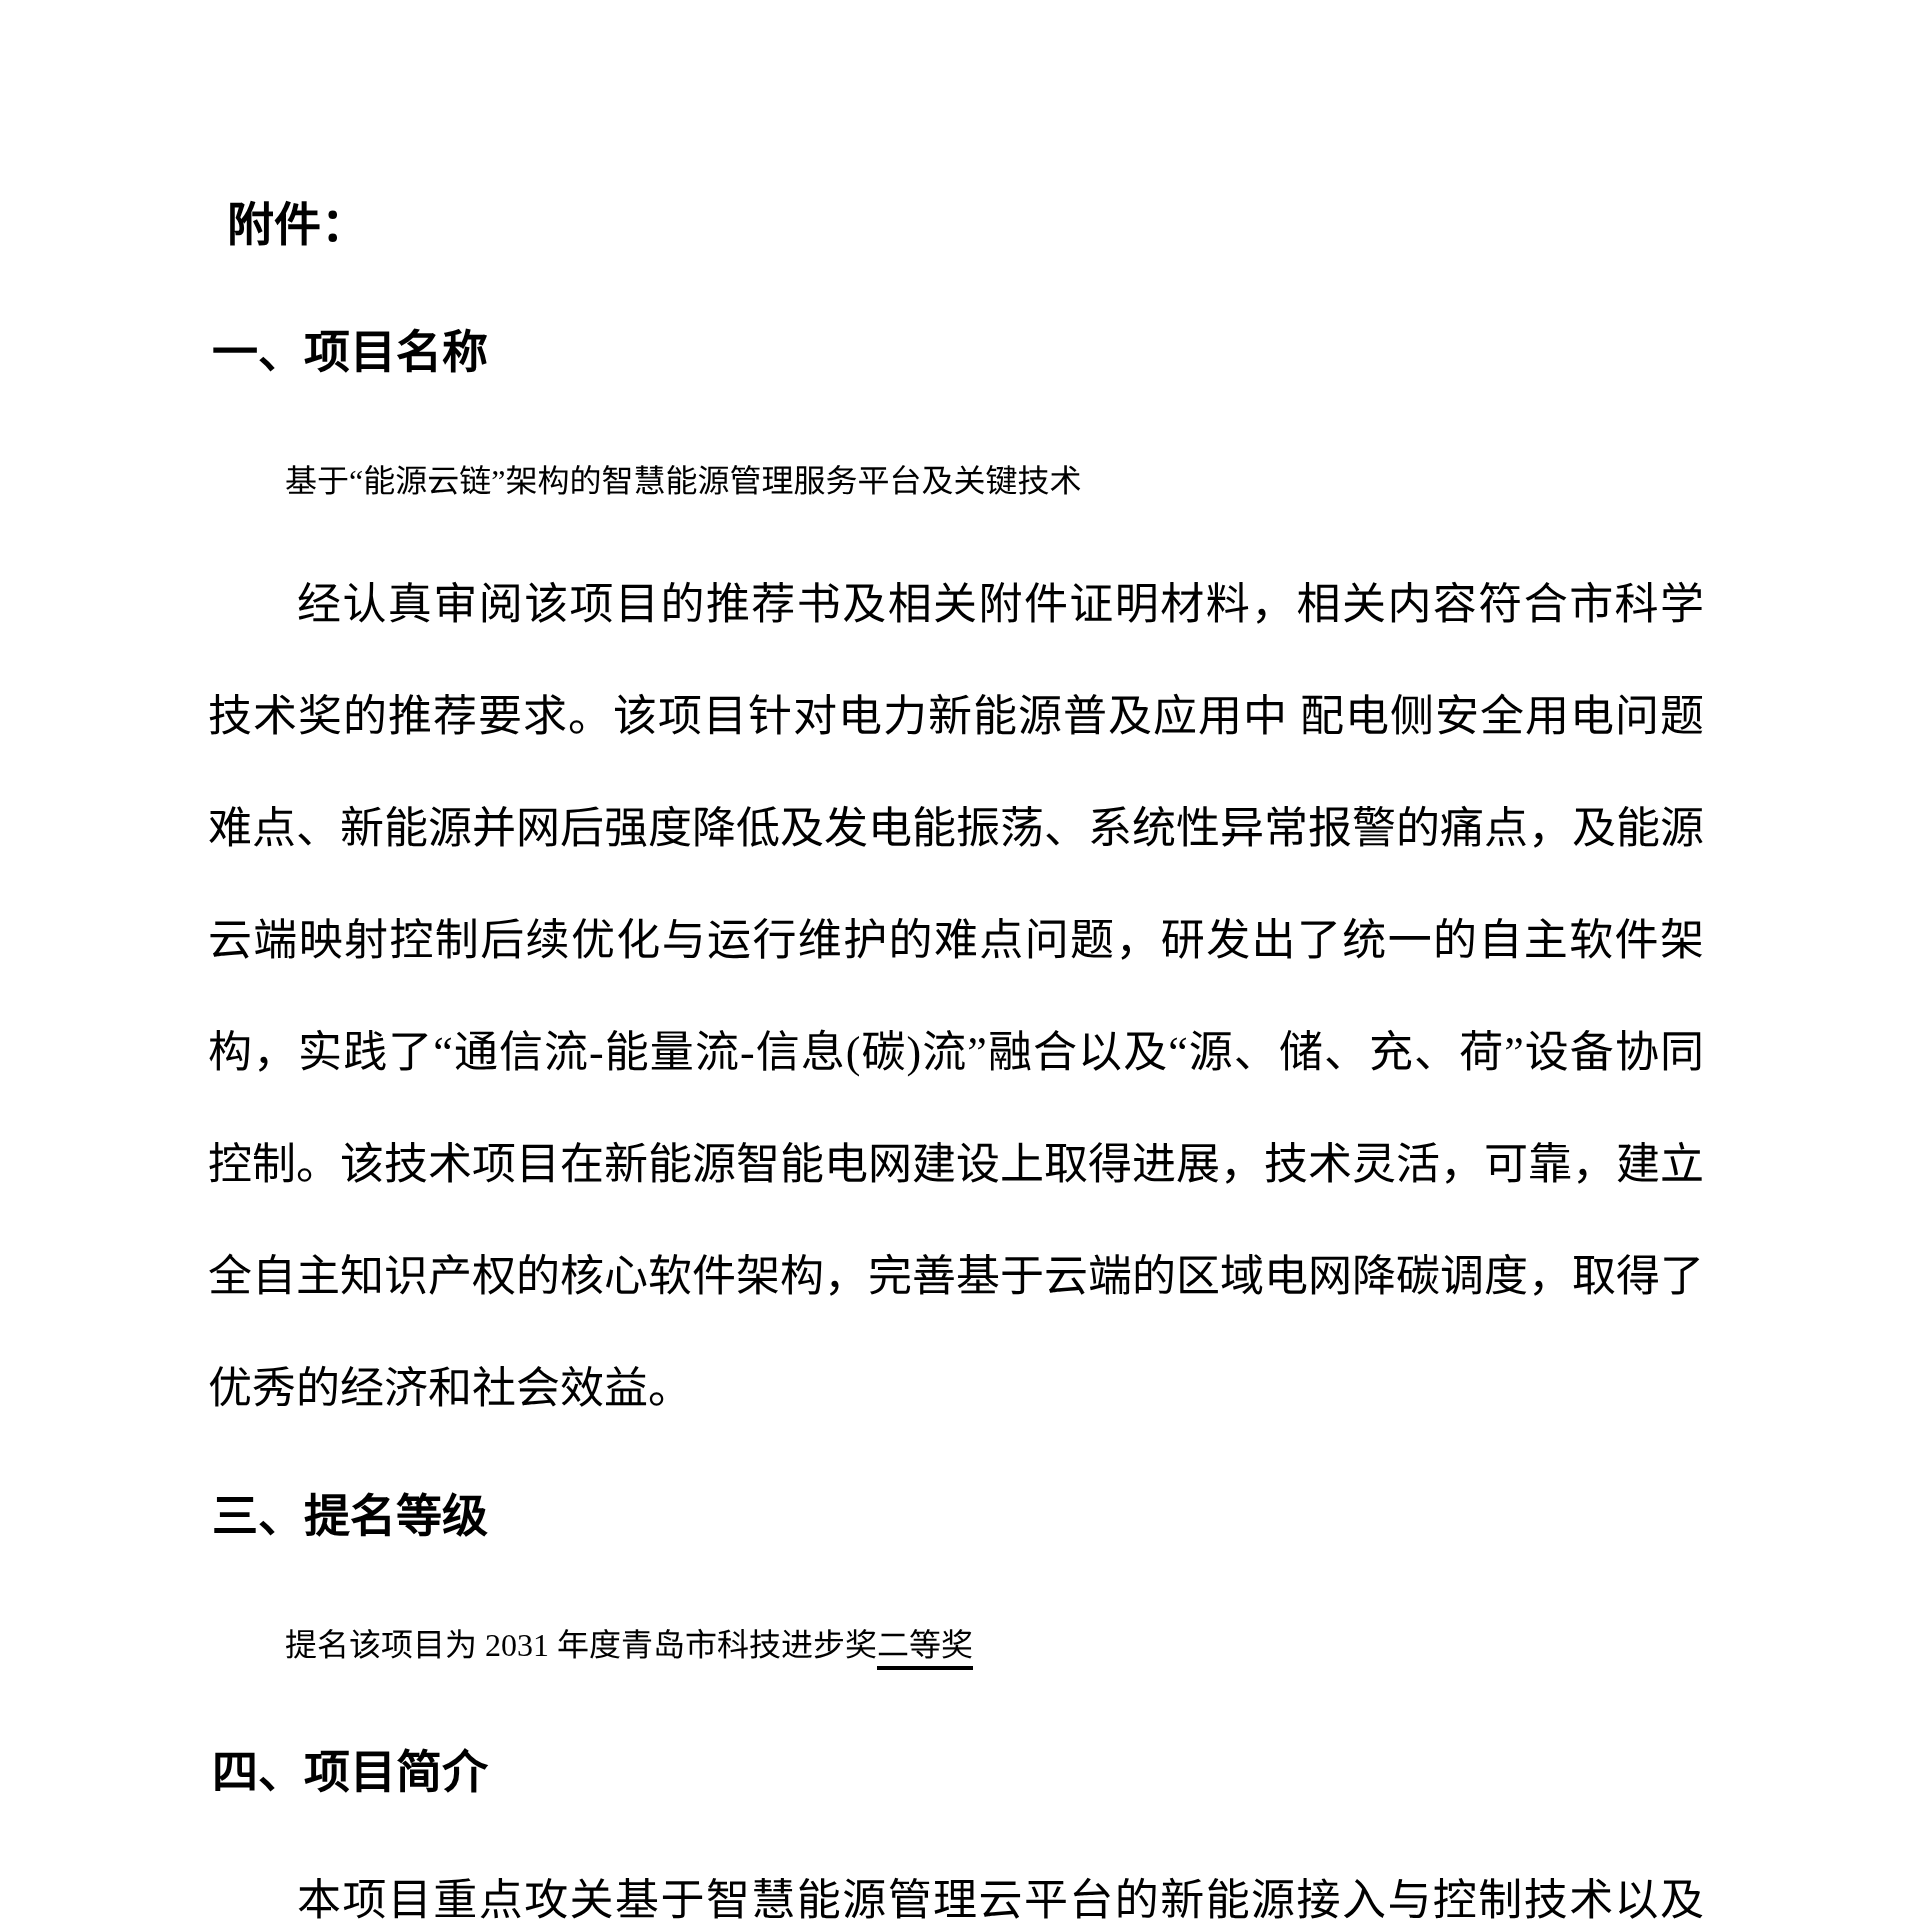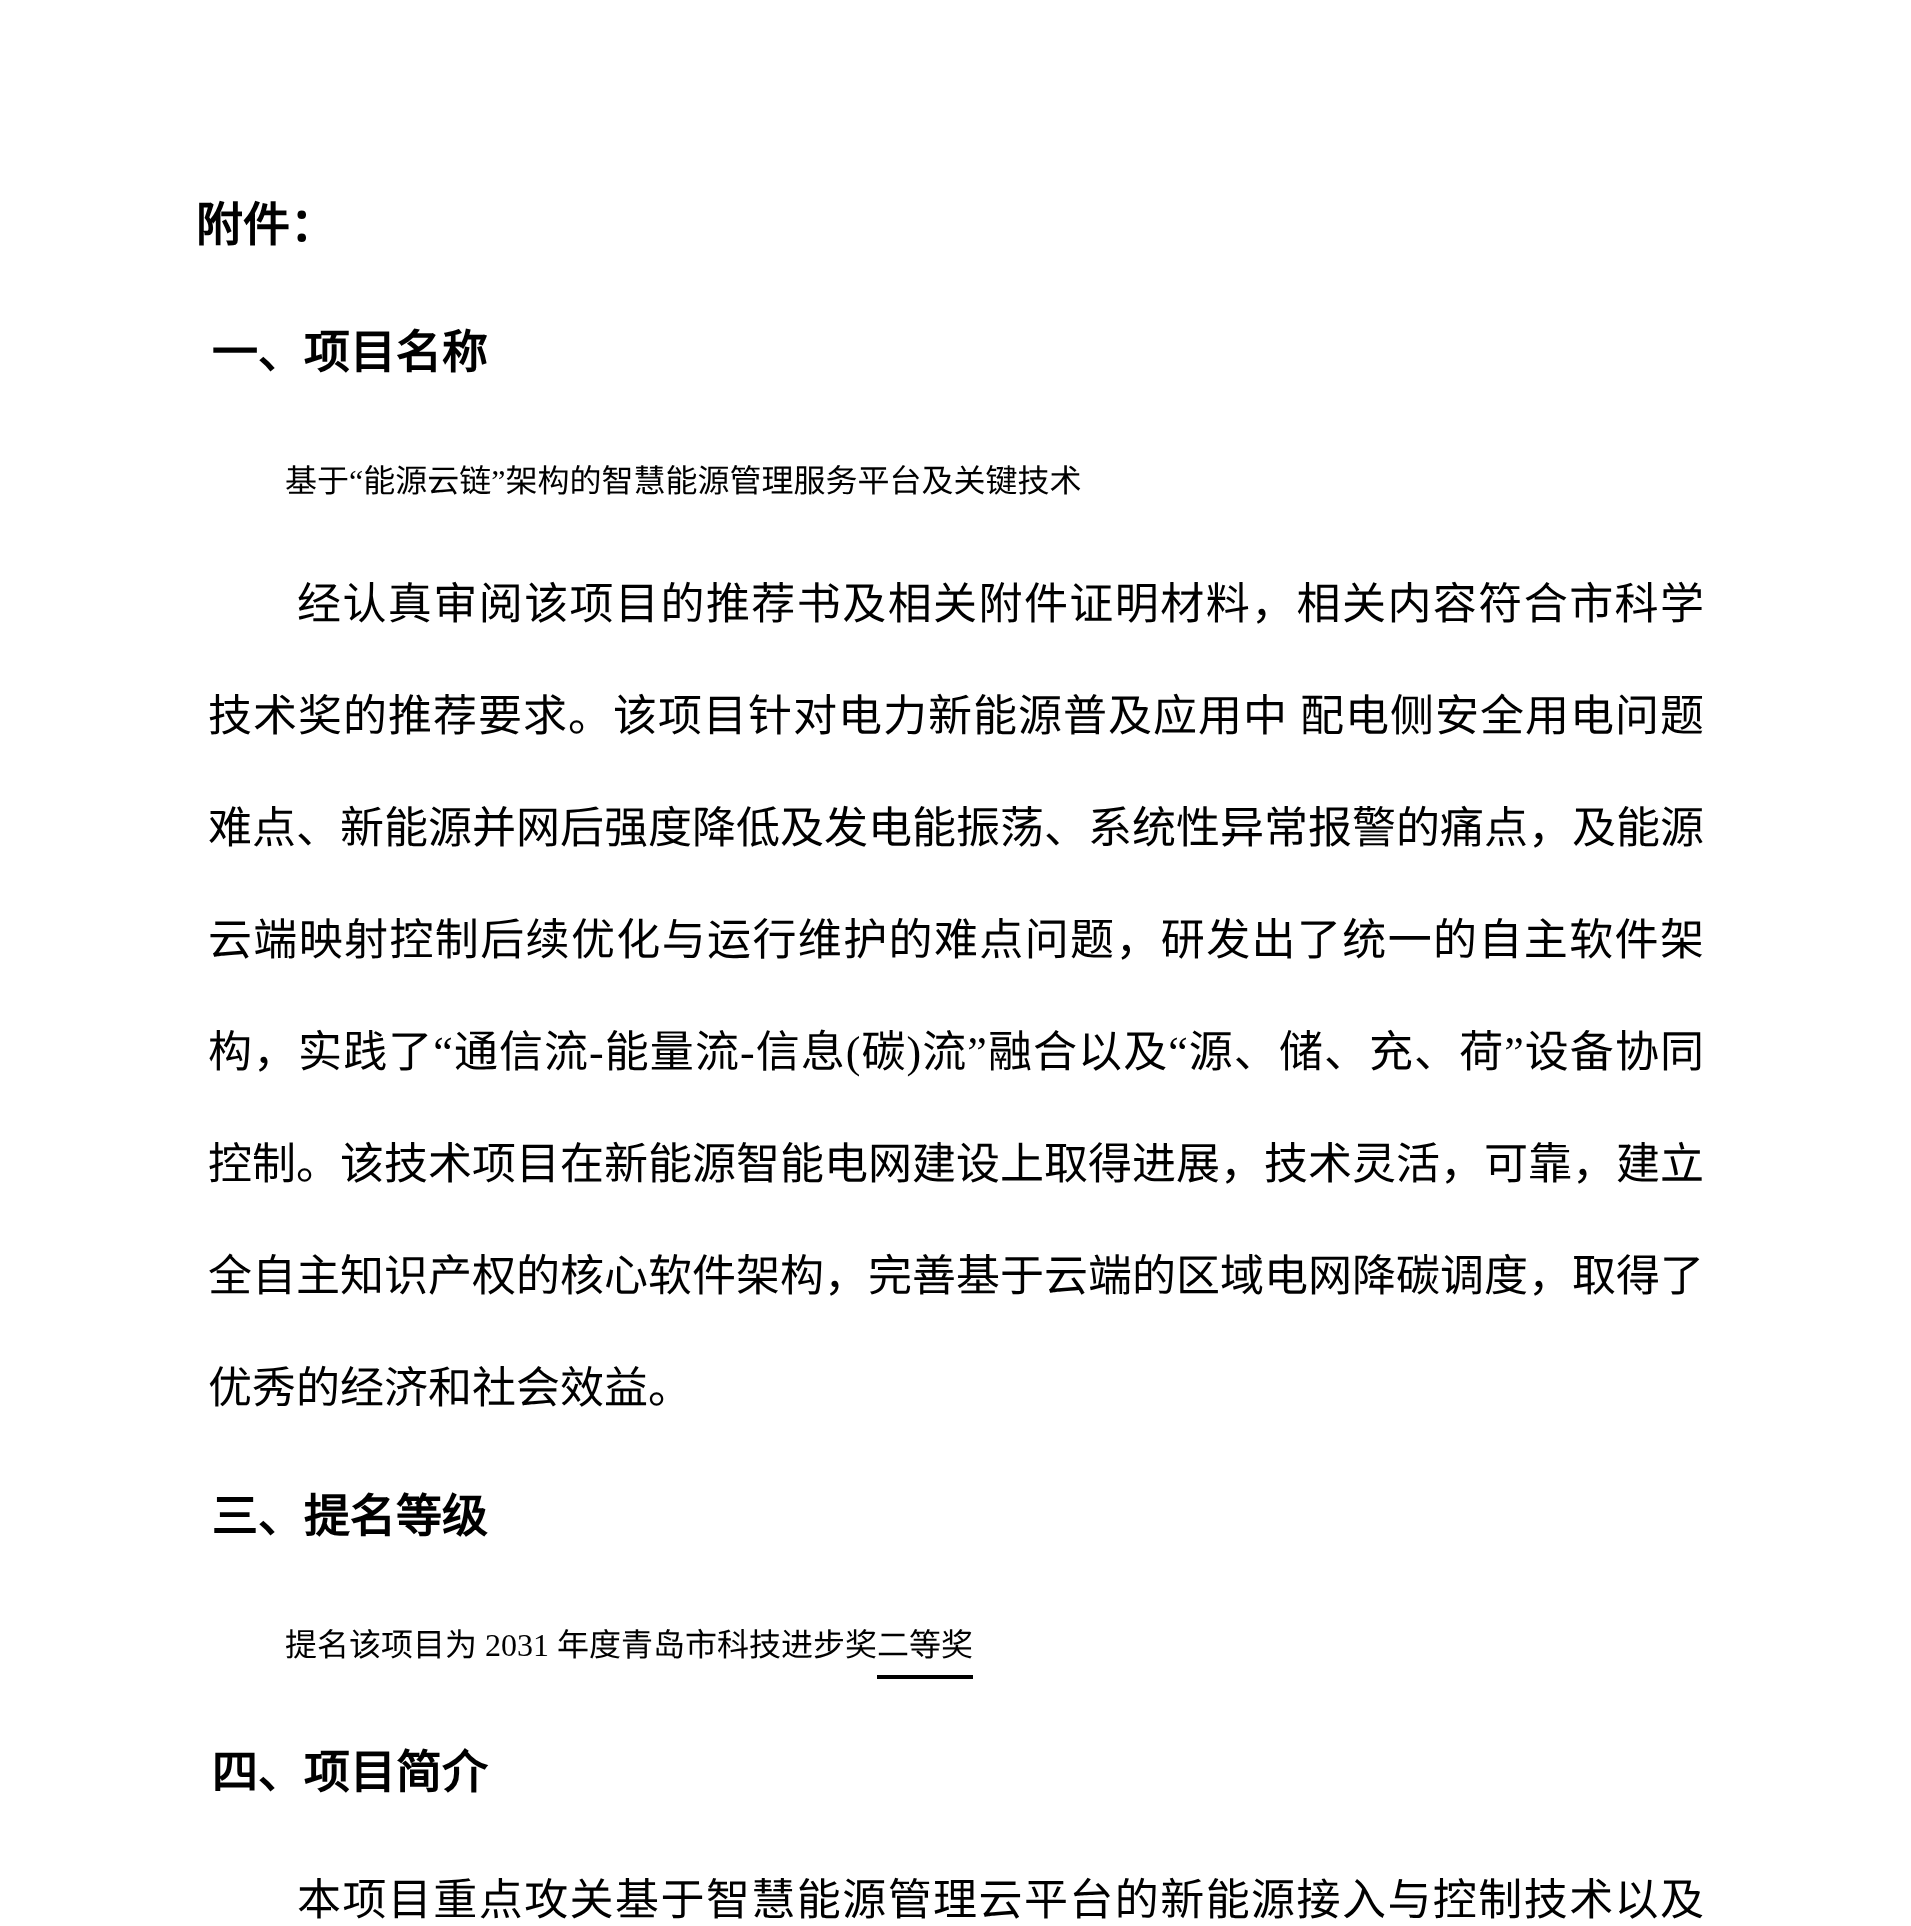--- a/index.html
+++ b/index.html
@@ -16,20 +16,21 @@
     color: #000000;
     padding: 169px 195px 0 196px;
     font-family: "Liberation Serif", "DejaVu Serif", serif;
     overflow: hidden;
   }
   .attachment-label {
     font-size: 47px;
     font-weight: bold;
     line-height: 112px;
     white-space: nowrap;
+    margin-left: 31px;
   }
   .section-heading {
     font-size: 46px;
     font-weight: bold;
     line-height: 112px;
     margin: 16px;
     white-space: nowrap;
   }
   .body-paragraph {
     font-size: 44px;
@@ -42,21 +43,21 @@
   .single-line {
     font-size: 32px;
     font-weight: normal;
     line-height: 112px;
     margin: 0;
     text-indent: 89px;
     white-space: nowrap;
   }
   .award-underline {
     border-bottom: 4.6px solid #000000;
-    padding-bottom: 12px;
+    padding-bottom: 3px;
   }
 </style>
 </head>
 <body>
 
 <div class="page">
 
   <div class="attachment-label">附件：</div>
 
   <h2 class="section-heading">一、项目名称</h2>

